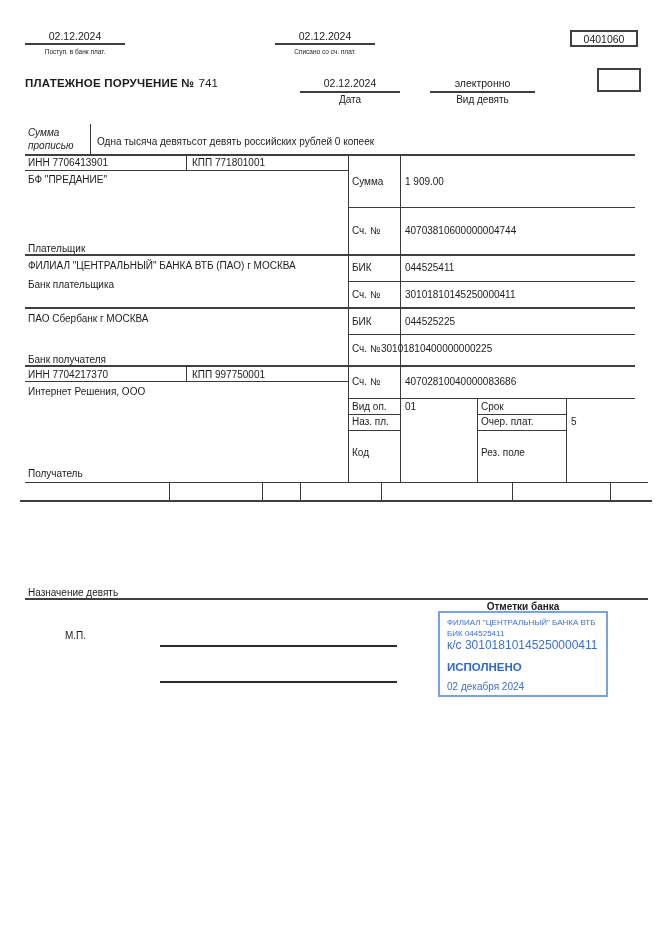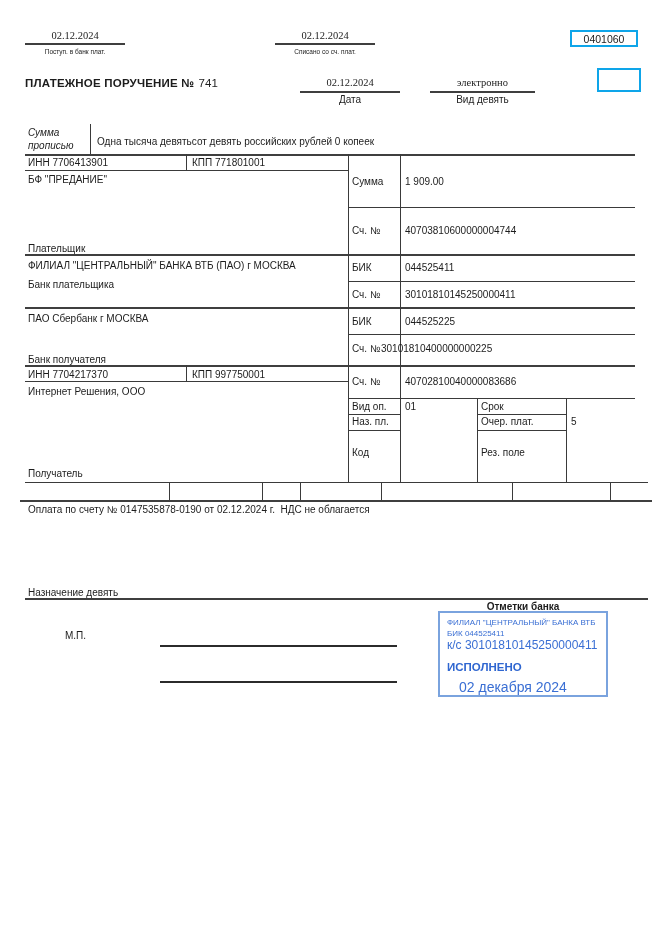--- a/index.html
+++ b/index.html
@@ -3,28 +3,28 @@
 <meta charset="utf-8">
 <style>
   html,body { margin:0; padding:0; background:#fff; }
   .page {
     position:relative; width:660px; height:933px; background:#ffffff;
     font-family:"Liberation Sans", sans-serif; color:#1c1c1c; overflow:hidden;
   }
   .t  { position:absolute; font-size:10px; white-space:nowrap; line-height:12px; }
   .c  { text-align:center; }
   .b  { font-weight:bold; }
-  .d  { font-size:10.5px;font-family:Liberation Serif, serif; }
+  .d  { font-size:10.5px; }
   .tn { font-size:6.5px; }
   .wrap { white-space:normal;font-style:italic; }
   .pre  { white-space:pre; }
   .hl  { position:absolute; height:1px;  background:#3a3a3a; }
   .hl2 { position:absolute; height:2px;  background:#3f3f3f; }
   .vl  { position:absolute; width:1px;   background:#3a3a3a; }
-  .box { position:absolute; border:2px solid #0ea5e9; box-sizing:border-box; }
+  .box { position:absolute; border:2px solid #404040; box-sizing:border-box; }
   .stamp {
     position:absolute; left:438px; top:611px; width:170px; height:86px;
     border:2px solid #7aa3de; box-sizing:border-box;
   }
   .stamp .t { white-space:nowrap; }
 </style>
 </head>
 <body>
 
 <div class="page">
@@ -120,30 +120,29 @@
 
   <div class="t" style="left:352px;top:400.5px">Вид оп.</div>
   <div class="t" style="left:405px;top:400.5px">01</div>
   <div class="t" style="left:481px;top:400.5px">Срок</div>
   <div class="t" style="left:352px;top:416px">Наз. пл.</div>
   <div class="t" style="left:481px;top:416px">Очер. плат.</div>
   <div class="t" style="left:571px;top:416px">5</div>
   <div class="t" style="left:352px;top:446.5px">Код</div>
   <div class="t" style="left:481px;top:446.5px">Рез. поле</div>
 
-  <div class="t pre" style="left:28px;top:504px">Оплата по счету № 0147535878-0190 от 02.12.2024 г.  НДС не облагается</div>
   <div class="t" style="left:28px;top:586.5px">Назначение девять</div>
   <div class="hl2" style="left:25px;top:598px;width:623px"></div>
 
   <div class="t b c" style="left:438px;top:601px;width:170px">Отметки банка</div>
   <div class="t" style="left:65px;top:630px">М.П.</div>
   <div class="hl2" style="left:160px;top:645px;width:237px;background:#2b2b2b"></div>
   <div class="hl2" style="left:160px;top:681px;width:237px;background:#2b2b2b"></div>
 
   <div class="stamp">
     <div class="t" style="left:7px;top:4px;font-size:8px;color:#3a6fd4">ФИЛИАЛ "ЦЕНТРАЛЬНЫЙ" БАНКА ВТБ</div>
     <div class="t" style="left:7px;top:15px;font-size:8px;color:#3a6fd4">БИК 044525411</div>
     <div class="t" style="left:7px;top:26px;font-size:12px;color:#3a6fd4">к/с 30101810145250000411</div>
     <div class="t b" style="left:7px;top:48px;font-size:11.5px;color:#2f66d0">ИСПОЛНЕНО</div>
-    <div class="t" style="left:19px;top:68px;font-size:14px;color:#3a6fd4">02 декабря 2024</div>
+    <div class="t" style="left:7px;top:68px;font-size:10px;color:#3a6fd4">02 декабря 2024</div>
   </div>
 
 </div>
 
 </body></html>

